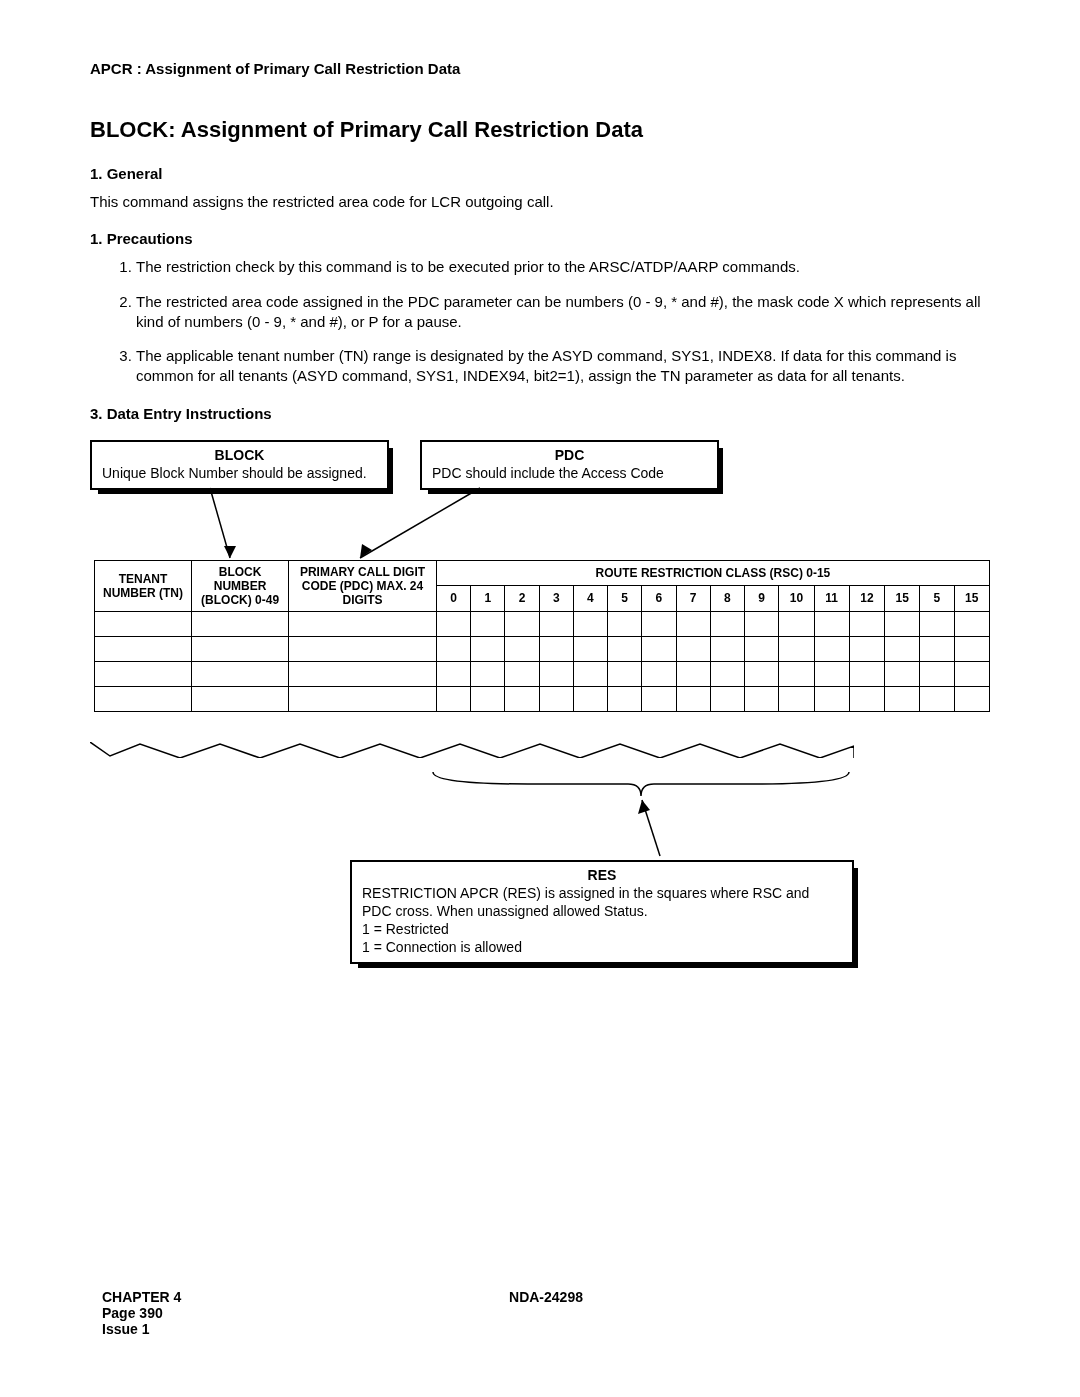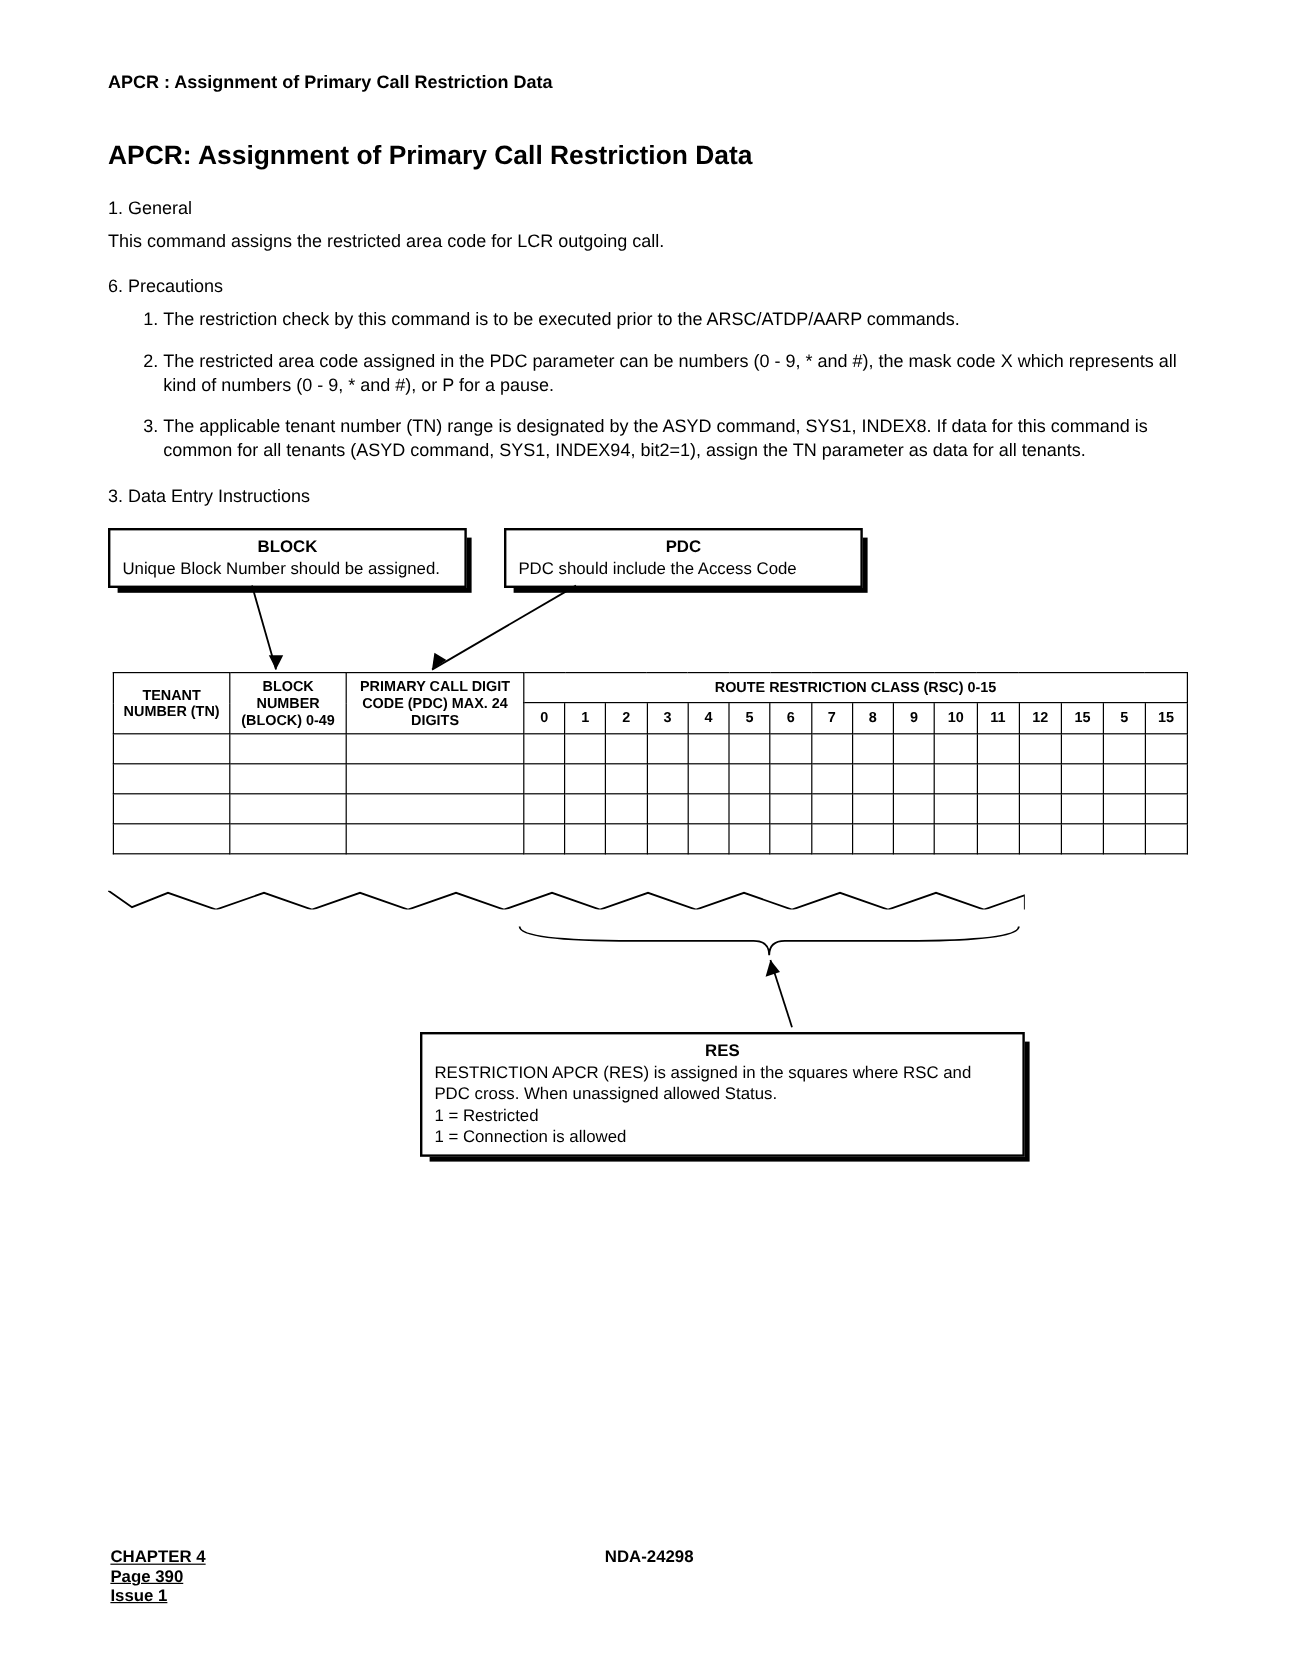--- a/index.html
+++ b/index.html
@@ -15,21 +15,21 @@
     font-weight: bold;
     font-size: 15px;
     margin-bottom: 40px;
   }
   h1 {
     font-size: 22px;
     font-weight: bold;
     margin: 0 0 22px 0;
   }
   .sec-head {
-    font-weight: normal;
+    font-weight: bold;
     margin: 18px 0 10px 0;
   }
   .para {
     line-height: 1.35;
     margin-bottom: 14px;
   }
   ol.precautions {
     margin: 0 0 0 46px;
     padding: 0;
   }
@@ -84,40 +84,39 @@
     left: 0;
     width: 764px;
     height: 16px;
     overflow: hidden;
   }
   .torn svg { display:block; }
   
   .footer {
     position: absolute;
     bottom: 60px;
-    left: 92px;
+    left: 102px;
     right: 90px;
     font-weight: bold;
     font-size: 14px;
-    text-decoration: underline;
   }
   .footer .mid { position:absolute; left:50%; transform:translateX(-50%); }
   svg.arrow { position:absolute; overflow:visible; }
 </style>
 </head>
 <body>
 
 <div class="running-header">APCR : Assignment of Primary Call Restriction Data</div>
 
-<h1>APCR: Assignment of Primary Call Restriction Data</h1>
+<h1>BLOCK: Assignment of Primary Call Restriction Data</h1>
 
 <div class="sec-head">1.  General</div>
 <div class="para">This command assigns the restricted area code for LCR outgoing call.</div>
 
-<div class="sec-head">6.  Precautions</div>
+<div class="sec-head">1.  Precautions</div>
 <ol class="precautions">
   <li>The restriction check by this command is to be executed prior to the ARSC/ATDP/AARP commands.</li>
   <li>The restricted area code assigned in the PDC parameter can be numbers (0 - 9, * and #), the mask code  X  which represents all kind of numbers (0 - 9, * and #), or  P  for a pause.</li>
   <li>The applicable tenant number (TN) range is designated by the ASYD command, SYS1, INDEX8. If data for this command is common for all tenants (ASYD command, SYS1, INDEX94, bit2=1), assign the TN parameter as data  for all tenants.</li>
 </ol>
 
 <div class="sec-head">3.  Data Entry Instructions</div>
 
 <div class="diagram">
 

